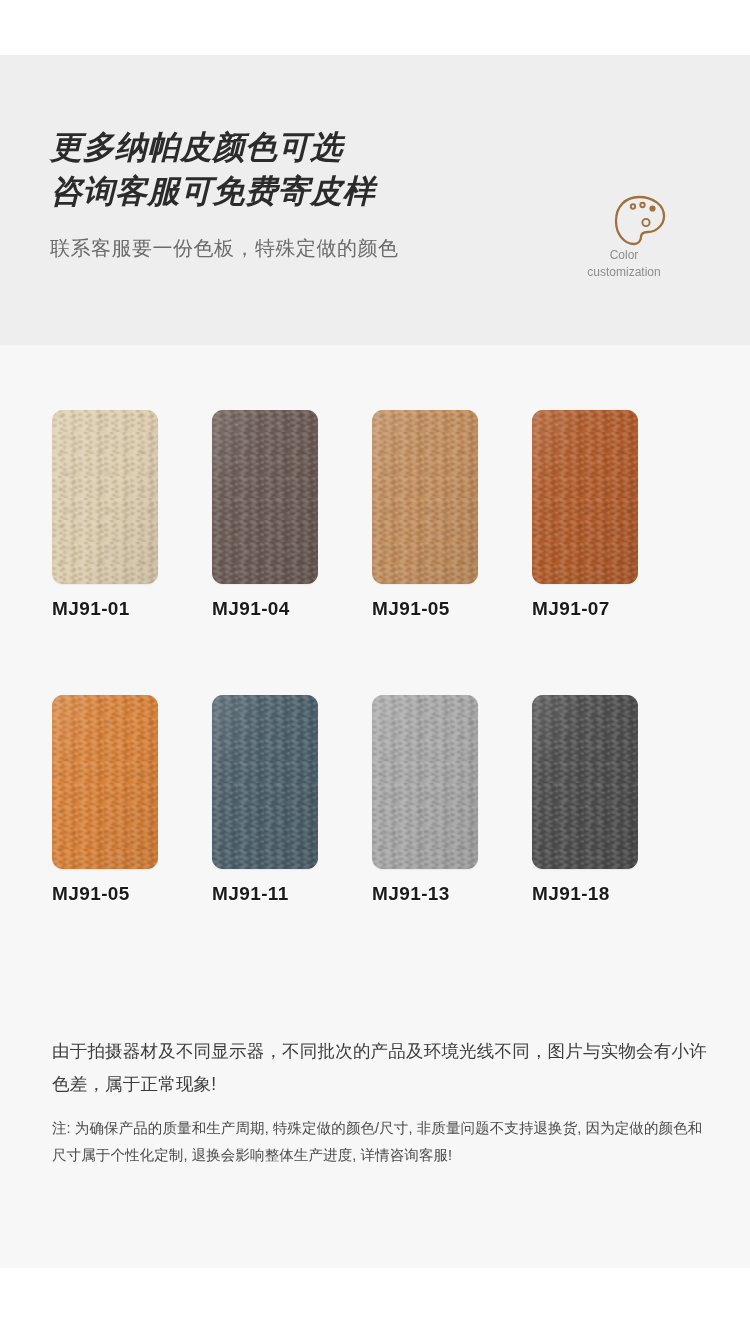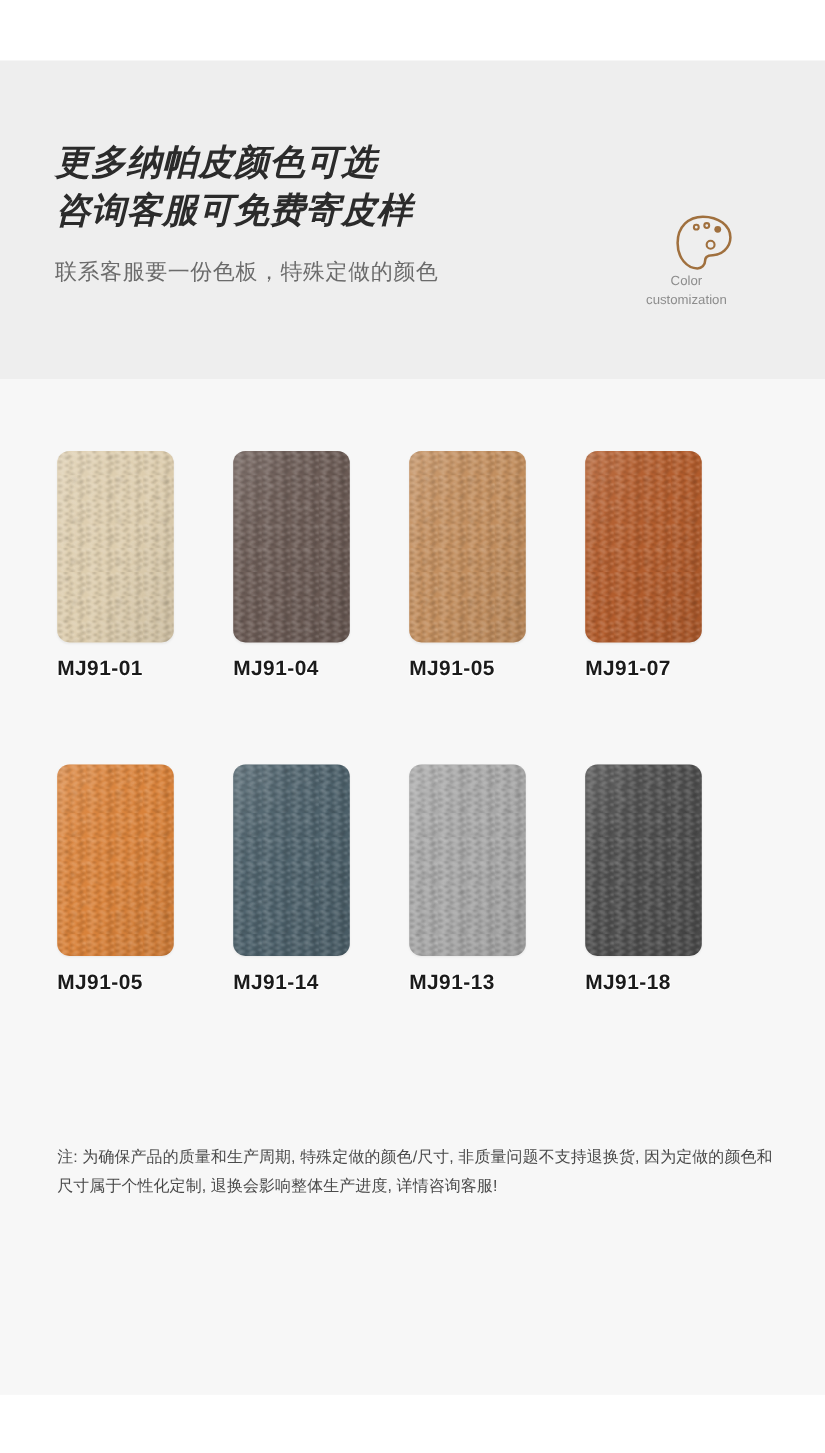--- a/index.html
+++ b/index.html
@@ -227,21 +227,21 @@
     top: 1035px;
     width: 655px;
   }
   .disclaimer-main {
     color: #3c3c3c;
     font-size: 17.5px;
     line-height: 33px;
     letter-spacing: 0.2px;
   }
   .disclaimer-note {
-    margin-top: 4px;
+    margin-top: 14px;
     color: #4a4a4a;
     font-size: 14.5px;
     line-height: 27px;
     letter-spacing: 0.1px;
   }
 </style>
 </head>
 <body>
 
 <div class="page">
@@ -341,21 +341,21 @@
         </div>
 
         <div class="cell">
           <div class="chip-wrap">
             <div class="chip" id="chip-1-1" style="background-color: rgb(77, 97, 107);">
               <div class="grain"></div>
               <div class="grain2"></div>
               <div class="sheen"></div>
             </div>
           </div>
-          <div class="chip-label">MJ91-14</div>
+          <div class="chip-label">MJ91-11</div>
         </div>
 
         <div class="cell">
           <div class="chip-wrap">
             <div class="chip" id="chip-1-2" style="background-color: rgb(167, 167, 167);">
               <div class="grain"></div>
               <div class="grain2"></div>
               <div class="sheen"></div>
             </div>
           </div>
@@ -370,18 +370,19 @@
               <div class="sheen"></div>
             </div>
           </div>
           <div class="chip-label">MJ91-18</div>
         </div>
       </div>
 
     </div>
 
     <div class="disclaimer" style="top:690px;left:52px;">
+      <div class="disclaimer-main">由于拍摄器材及不同显示器，不同批次的产品及环境光线不同，图片与实物会有小许色差，属于正常现象!</div>
       <div class="disclaimer-note">注: 为确保产品的质量和生产周期, 特殊定做的颜色/尺寸, 非质量问题不支持退换货, 因为定做的颜色和尺寸属于个性化定制, 退换会影响整体生产进度, 详情咨询客服!</div>
     </div>
 
   </div>
 
 </div>
 
 </body></html>

